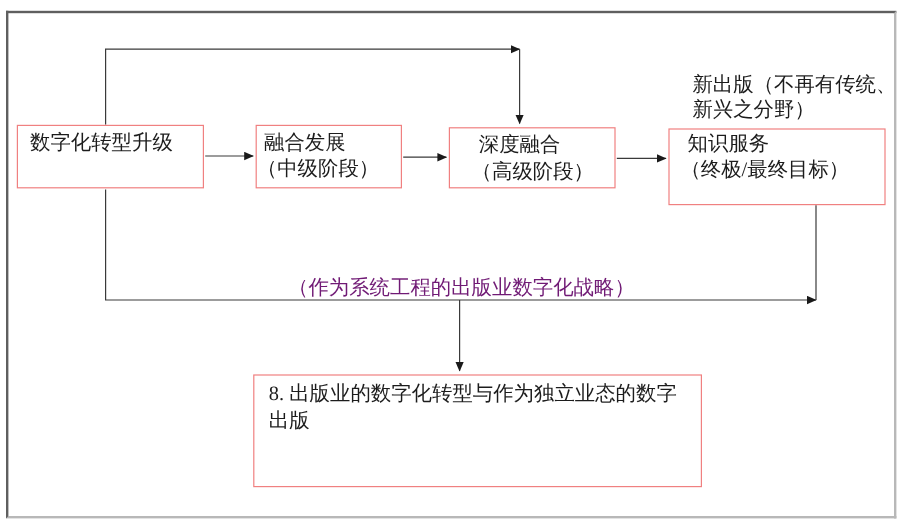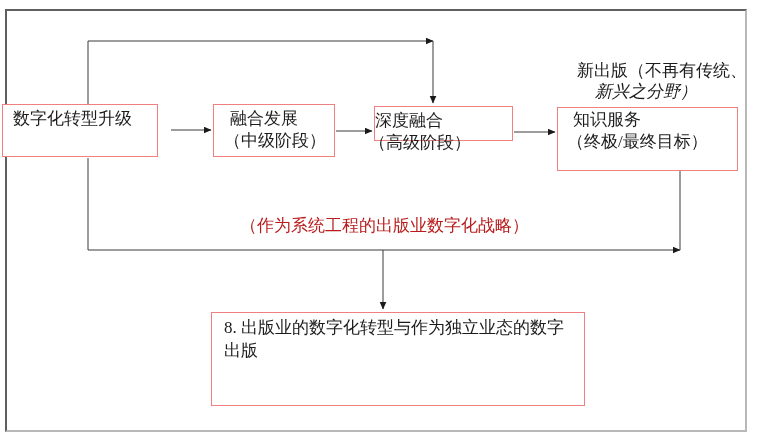--- a/index.html
+++ b/index.html
@@ -38,40 +38,40 @@
   }
   .stage-box {
     position: absolute;
     background: #ffffff;
     border: 1px solid #f08080;
     line-height: 22px;
     padding: 3px 2px 0 10px;
     box-sizing: border-box;
     white-space: nowrap;
   }
-  #stage1 { left: 2px;  top: 104px; width: 156px; height: 53px; }
-  #stage2 { left: 213px; top: 104px; width: 122px; height: 53px; padding-left: 16px; }
-  #stage3 { left: 374px; top: 106px; width: 139px; height: 35px; padding-left: 0; }
+  #stage1 { left: 14px;  top: 104px; width: 156px; height: 53px; }
+  #stage2 { left: 213px; top: 104px; width: 122px; height: 53px; padding-left: 6px; }
+  #stage3 { left: 374px; top: 106px; width: 139px; height: 51px; padding-left: 24px; }
   #stage4 { left: 557px; top: 107px; width: 181px; height: 64px; padding-top: 1px; padding-left: 15px; }
   .paren-line { margin-left: -6px; }
   .top-annotation {
     position: absolute;
     left: 577px;
     top: 60px;
     width: 175px;
     line-height: 21px;
     white-space: nowrap;
   }
-  .top-annotation .ann-line2 { margin-left: 18px; font-style: italic; }
+  .top-annotation .ann-line2 { margin-left: 0; }
   .strategy-note {
     position: absolute;
     left: 240px;
-    top: 214px;
+    top: 228px;
     width: 300px;
-    color: #b91c1c;
+    color: #701a75;
     white-space: nowrap;
     letter-spacing: 0px;
   }
   .detail-box {
     position: absolute;
     left: 211px;
     top: 312px;
     width: 374px;
     height: 94px;
     background: #ffffff;

